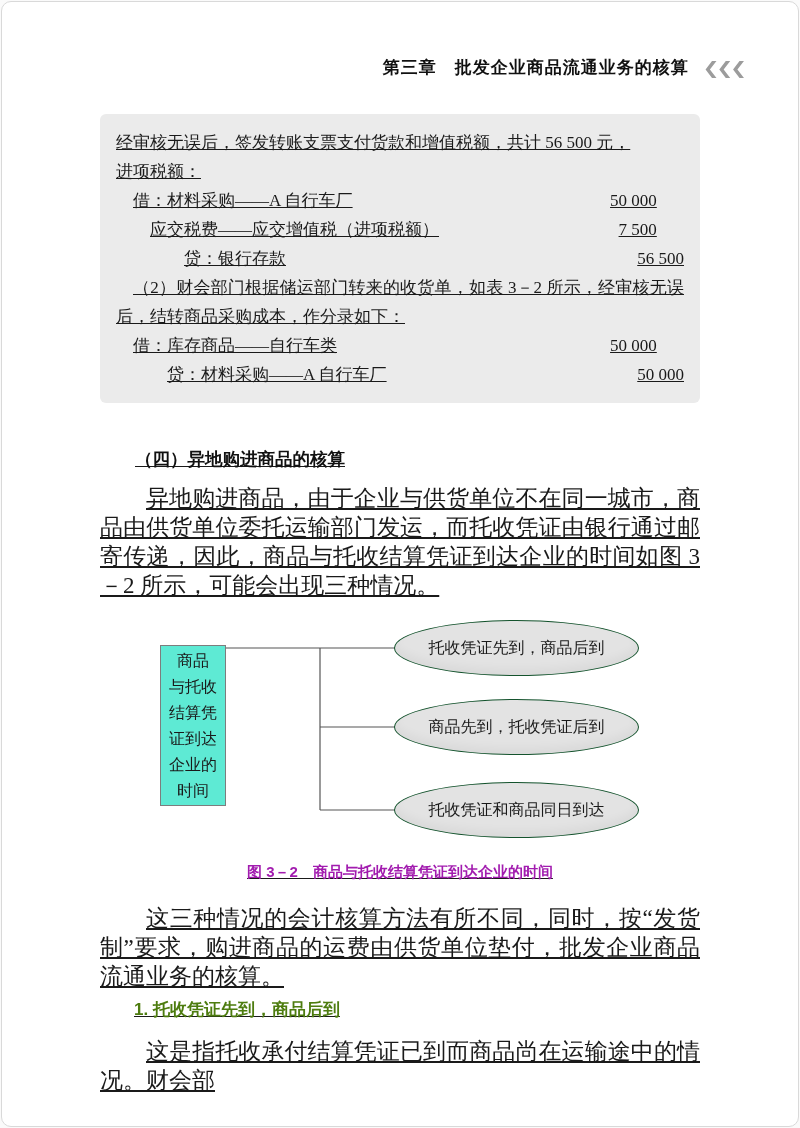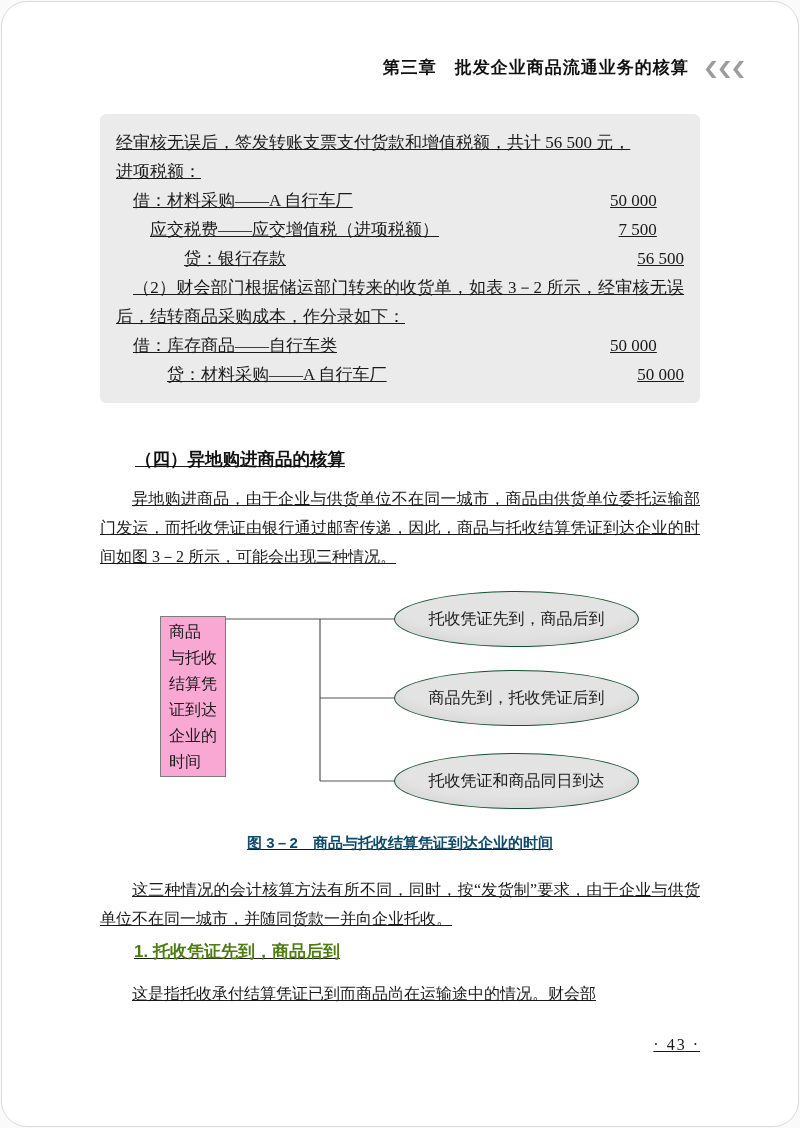--- a/index.html
+++ b/index.html
@@ -4,21 +4,21 @@
 <style>
   * { margin: 0; padding: 0; box-sizing: border-box; }
   html, body { width: 800px; height: 1128px; background: #fafafa; }
   body { font-family: "Liberation Serif", "DejaVu Serif", serif; color: #1a1a1a; }
 
   .page {
     width: 798px; height: 1126px;
     margin: 1px auto;
     background: #ffffff;
     border: 1px solid #d9d9d9;
-    border-radius: 26px;
+    border-radius: 10px;
     overflow: hidden;
     position: relative;
   }
 
   
   .page-header {
     margin-top: 54px;
     padding-right: 54px;
     display: flex;
     justify-content: flex-end;
@@ -70,43 +70,44 @@
   .section-heading {
     margin-top: 44px;
     padding-left: 2em;
     font-family: "Liberation Sans", "DejaVu Sans", sans-serif;
     font-weight: bold;
     font-size: 17.5px;
     color: #111;
   }
   .para {
     margin-top: 13px;
-    font-size: 16px;
+    font-size: 23px;
     line-height: 29px;
     text-indent: 2em;
     text-align: justify;
   }
 
   
   .diagram {
     position: relative;
     margin-top: 18px;
     width: 600px;
     height: 228px;
   }
   .diagram svg { position: absolute; left: 0; top: 0; pointer-events: none; }
   .source-box {
     position: absolute;
     left: 60px; top: 27px;
     width: 66px; height: 161px;
-    background: #f9a8d4;
+    background: #5eead4;
     border: 1px solid #7d7d7d;
     display: flex;
     align-items: center;
     justify-content: center;
+    text-align: center;
     font-size: 16px;
     line-height: 26px;
     white-space: pre-line;
   }
   .ellipse {
     position: absolute;
     left: 294px;
     width: 245px; height: 56px;
     background: #e3e3e3;
     border: 1px solid #14532d;
@@ -120,21 +121,21 @@
   .e1 { top: 2px; }
   .e2 { top: 81px; }
   .e3 { top: 164px; }
 
   .figure-caption {
     margin-top: 17px;
     text-align: center;
     font-family: "Liberation Sans", "DejaVu Sans", sans-serif;
     font-weight: bold;
     font-size: 15px;
-    color: #0c4a6e;
+    color: #a21caf;
   }
 
   
   .para-after-figure { margin-top: 22px; }
   .item-heading {
     margin-top: 4px;
     padding-left: 2em;
     font-family: "Liberation Sans", "DejaVu Sans", sans-serif;
     font-weight: bold;
     font-size: 17px;
@@ -205,19 +206,19 @@
 证到达
 企业的
 时间</div>
       <div class="ellipse e1">托收凭证先到，商品后到</div>
       <div class="ellipse e2">商品先到，托收凭证后到</div>
       <div class="ellipse e3">托收凭证和商品同日到达</div>
     </div>
 
     <p class="figure-caption">图 3－2　商品与托收结算凭证到达企业的时间</p>
 
-    <p class="para para-after-figure">这三种情况的会计核算方法有所不同，同时，按“发货制”要求，由于企业与供货单位不在同一城市，并随同货款一并向企业托收。</p>
+    <p class="para para-after-figure">这三种情况的会计核算方法有所不同，同时，按“发货制”要求，购进商品的运费由供货单位垫付，批发企业商品流通业务的核算。</p>
     <p class="item-heading">1. 托收凭证先到，商品后到</p>
     <p class="para">这是指托收承付结算凭证已到而商品尚在运输途中的情况。财会部</p>
 
     <p class="page-number">· 43 ·</p>
   </div>
 </div>
 
 </body></html>

